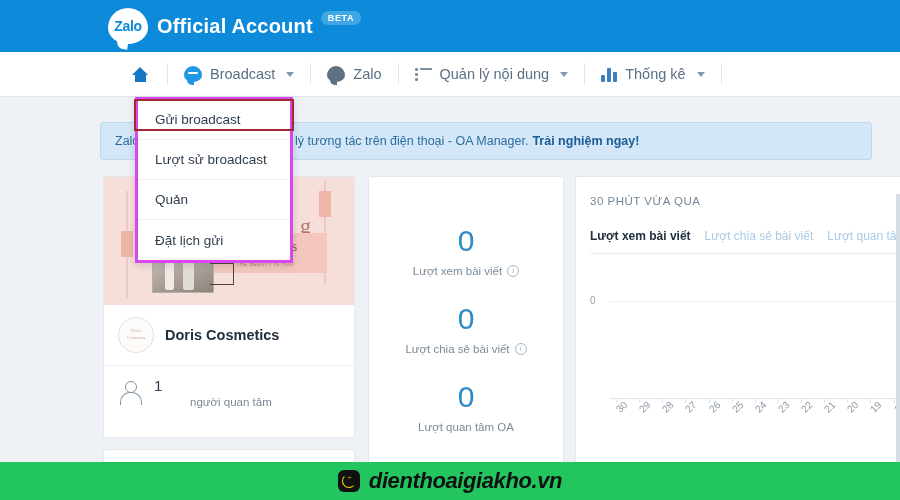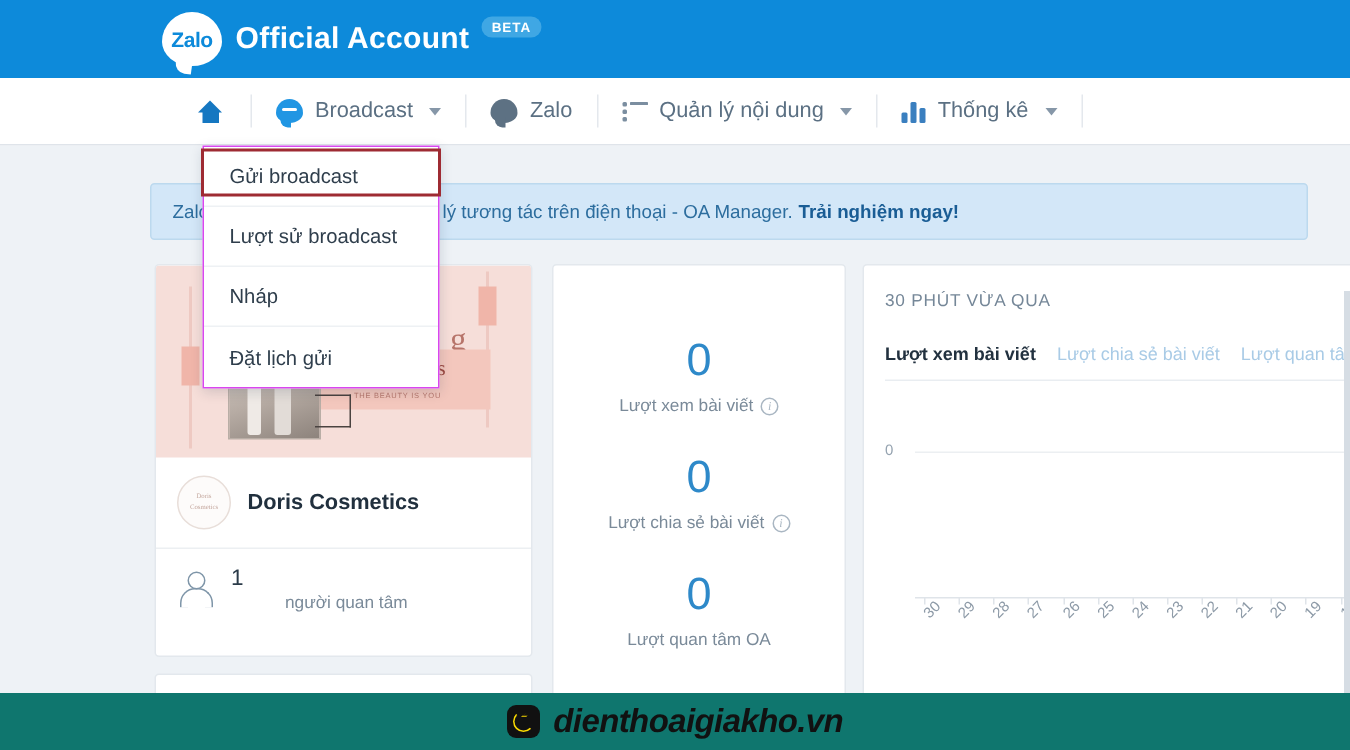--- a/index.html
+++ b/index.html
@@ -277,39 +277,39 @@
   .ticks { position: absolute; left: 20px; top: 116px; width: 296px; height: 60px; }
   .tick { position: absolute; top: 0; width: 1px; height: 5px; background: #dfe4e9; }
   .tick-label {
     position: absolute; top: 9px; font-size: 10px; color: #8d9aa7;
     transform: rotate(-45deg); transform-origin: left top; white-space: nowrap;
   }
 
   
   .dropdown {
     position: absolute; left: 135px; top: 97px; width: 158px;
-    background: #ffffff; border: 1px solid #d946ef;
+    background: #ffffff; border: 3px solid #d946ef;
     box-shadow: 0 2px 8px rgba(20,40,60,0.16);
     z-index: 40;
   }
   .menu-item {
     height: 40px; display: flex; align-items: center;
     padding: 0 0 0 17px; font-size: 13.5px; color: #2f3e4c;
     border-bottom: 1px solid #eef1f4; cursor: pointer; white-space: nowrap;
   }
   .menu-item:last-child { border-bottom: none; }
   .highlight-box {
     position: absolute; left: 134px; top: 99px; width: 160px; height: 32px;
     border: 2px solid #9e2b33; z-index: 50; pointer-events: none;
   }
 
   
   .footer {
     position: absolute; left: 0; top: 462px; width: 900px; height: 38px;
-    background: #0f766e; display: flex; align-items: center; justify-content: center; gap: 9px;
+    background: #22c55e; display: flex; align-items: center; justify-content: center; gap: 9px;
     z-index: 60;
   }
   .wm-logo {
     width: 22px; height: 22px; border-radius: 6px; background: #111111;
     position: relative; flex: none;
   }
   .wm-logo::before {
     content: ""; position: absolute; left: 8px; top: 4px;
     width: 7px; height: 7px; background: #fcdb00;
     clip-path: polygon(100% 0, 20% 55%, 70% 55%, 0 100%, 85% 45%, 35% 45%);
@@ -502,21 +502,21 @@
         </div>
       </div>
 
       <div class="scroll-edge"></div>
     </div>
   </div>
 
   <div class="dropdown">
     <div class="menu-item">Gửi broadcast</div>
     <div class="menu-item">Lượt sử broadcast</div>
-    <div class="menu-item">Nháp</div>
+    <div class="menu-item">Quản</div>
     <div class="menu-item">Đặt lịch gửi</div>
   </div>
   <div class="highlight-box"></div>
 
   <div class="footer">
     <div class="wm-logo">
         <i></i>
       </div>
     <div class="wm-text">dienthoaigiakho.vn</div>
   </div>

